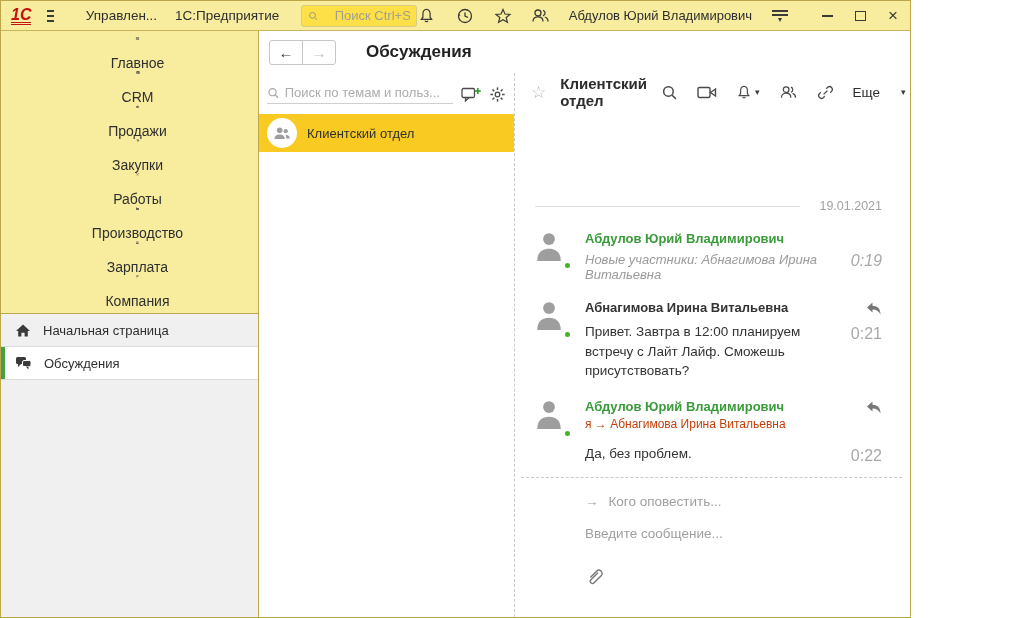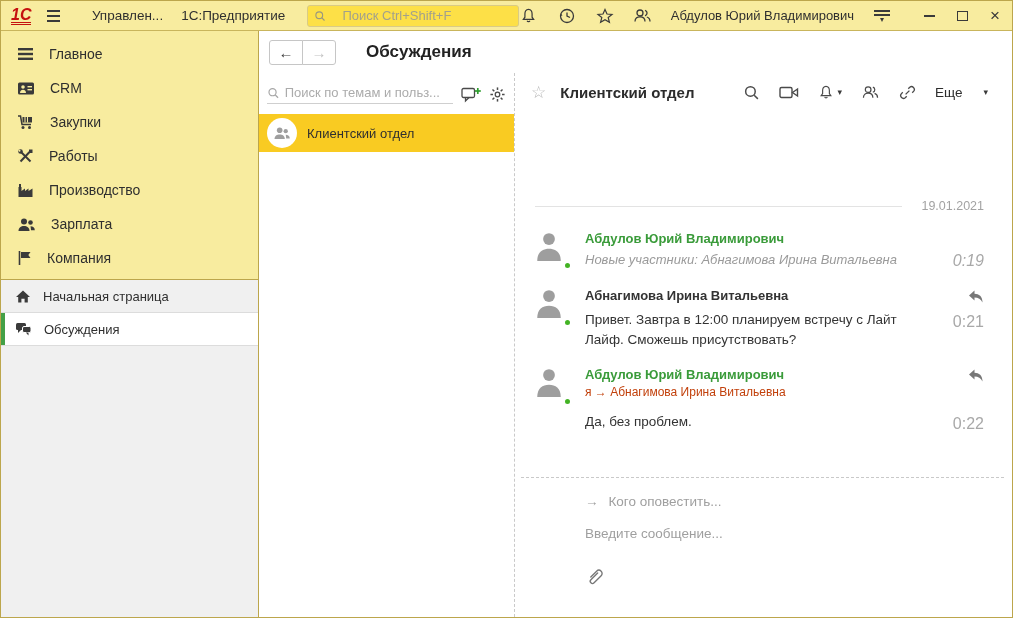--- a/index.html
+++ b/index.html
@@ -1,18 +1,18 @@
 <!DOCTYPE html>
 <html><head>
 <meta charset="utf-8">
 <style>
   * { margin:0; padding:0; box-sizing:border-box; }
   html,body { width:1013px; height:618px; }
   body { font-family:"Liberation Sans","DejaVu Sans",sans-serif; font-size:13px; color:#333; }
-  .window { width:1013px; height:618px; border:1px solid #bca64c; display:flex; flex-direction:column; background:#fff; overflow:hidden; }
+  .window { width:911px; height:618px; border:1px solid #bca64c; display:flex; flex-direction:column; background:#fff; overflow:hidden; }
 
   
   .topbar { height:30px; background:#f8ec9f; border-bottom:1px solid #c9b55c; display:flex; align-items:center; flex:0 0 30px; padding:0 8px 0 10px; }
   .logo { color:#c5110f; font-weight:bold; font-size:16px; letter-spacing:0; margin-right:16px; font-style:italic; border-bottom:3px double #c5110f; line-height:15px; cursor:default; }
   .burger { width:18px; height:12px; display:flex; flex-direction:column; justify-content:space-between; margin-right:22px; cursor:pointer; }
   .burger div { height:2px; background:#3a3a3a; }
   .tb-title { font-size:13.5px; color:#2f2f2f; margin-right:8px; white-space:nowrap;margin-left:10px; }
   .tb-search { width:300px; height:22px; margin-left:14px; background:#fde047; border:1px solid #d9cb85; border-radius:3px; display:flex; align-items:center; padding:0 6px;gap:16px; }
   .tb-search input { border:none; outline:none; background:transparent; font-size:13px; color:#555; width:100%; font-family:inherit; }
   .tb-search input::placeholder { color:#a2a08c; }
@@ -24,21 +24,21 @@
   .svcmenu span { font-size:8px; color:#3a3a3a; line-height:4px; }
   .winctl { display:flex; align-items:center; gap:22px; margin-left:14px; margin-right:4px; }
   .minbtn { width:11px; border-bottom:2px solid #3a3a3a; height:2px; cursor:pointer; }
   .maxbtn { width:11px; height:10px; border:1.5px solid #3a3a3a; cursor:pointer; }
   .closebtn { font-size:17px; color:#3a3a3a; line-height:10px; cursor:pointer; }
 
   
   .body { flex:1; display:flex; min-height:0; }
   .sidebar { width:258px; flex:0 0 258px; display:flex; flex-direction:column; border-right:1px solid #bca64c; background:#f0f0f0; }
   .side-sections { background:#f8ec9f; padding:6px 0 4px 0; border-bottom:1px solid #bca64c; }
-  .side-item { height:34px; display:flex; align-items:center; padding-left:16px; gap:15px; cursor:pointer; }
+  .side-item { height:34px; display:flex; align-items:center; padding-left:16px; gap:15px; cursor:pointer;flex-direction:column; }
   .side-item .lbl { font-size:14px; color:#2f2f2f; }
   .tabrow { height:33px; display:flex; align-items:center; padding-left:14px; gap:12px; background:#f0f0f0; border-bottom:1px solid #dcdcdc; cursor:pointer; position:relative; }
   .tabrow.active { background:#fff; }
   .tabrow.active::before { content:""; position:absolute; left:0; top:0; bottom:0; width:4px; background:#43a047; }
   .tabrow .lbl { font-size:13px; color:#2f2f2f; }
   .side-fill { flex:1; background:#f0f0f0; }
 
   .content { flex:1; display:flex; flex-direction:column; min-width:0; background:#fff; }
   .content-header { height:42px; flex:0 0 42px; display:flex; align-items:center; padding-left:10px; }
   .navbtns { display:flex; }
@@ -167,20 +167,30 @@
         </div>
         <div class="side-item">
           <svg width="18" height="15" viewBox="0 0 18 15">
               <rect x="1" y="1.5" width="16" height="12" rx="1.5" fill="#3a3a3a"></rect>
               <circle cx="6" cy="6" r="1.8" fill="#f8ec9f"></circle>
               <path d="M3 12 C3 9.5 4.5 8.7 6 8.7 C7.5 8.7 9 9.5 9 12 Z" fill="#f8ec9f"></path>
               <rect x="10.5" y="5" width="4.5" height="1.4" fill="#f8ec9f"></rect>
               <rect x="10.5" y="8" width="4.5" height="1.4" fill="#f8ec9f"></rect>
             </svg>
           <span class="lbl">CRM</span>
+        </div>
+        <div class="side-item">
+          <svg width="17" height="15" viewBox="0 0 17 15">
+              <path d="M5 6 A4 4 0 0 1 12 6" fill="none" stroke="#3a3a3a" stroke-width="1.4"></path>
+              <path d="M1.5 6 H15.5 L13.8 13.5 H3.2 Z" fill="#3a3a3a"></path>
+              <line x1="6" y1="7.5" x2="6.4" y2="12" stroke="#f8ec9f" stroke-width="1.1"></line>
+              <line x1="8.5" y1="7.5" x2="8.5" y2="12" stroke="#f8ec9f" stroke-width="1.1"></line>
+              <line x1="11" y1="7.5" x2="10.6" y2="12" stroke="#f8ec9f" stroke-width="1.1"></line>
+            </svg>
+          <span class="lbl">Продажи</span>
         </div>
         <div class="side-item">
           <svg width="18" height="16" viewBox="0 0 18 16">
               <path d="M1 2 H3.5 L5 10.5 H14" fill="none" stroke="#3a3a3a" stroke-width="1.5"></path>
               <rect x="5.5" y="3" width="9.5" height="5.5" fill="#3a3a3a"></rect>
               <line x1="8" y1="3" x2="8" y2="8.5" stroke="#f8ec9f" stroke-width="1"></line>
               <line x1="10.5" y1="3" x2="10.5" y2="8.5" stroke="#f8ec9f" stroke-width="1"></line>
               <circle cx="6" cy="13.5" r="1.5" fill="#3a3a3a"></circle>
               <circle cx="12.5" cy="13.5" r="1.5" fill="#3a3a3a"></circle>
             </svg>

